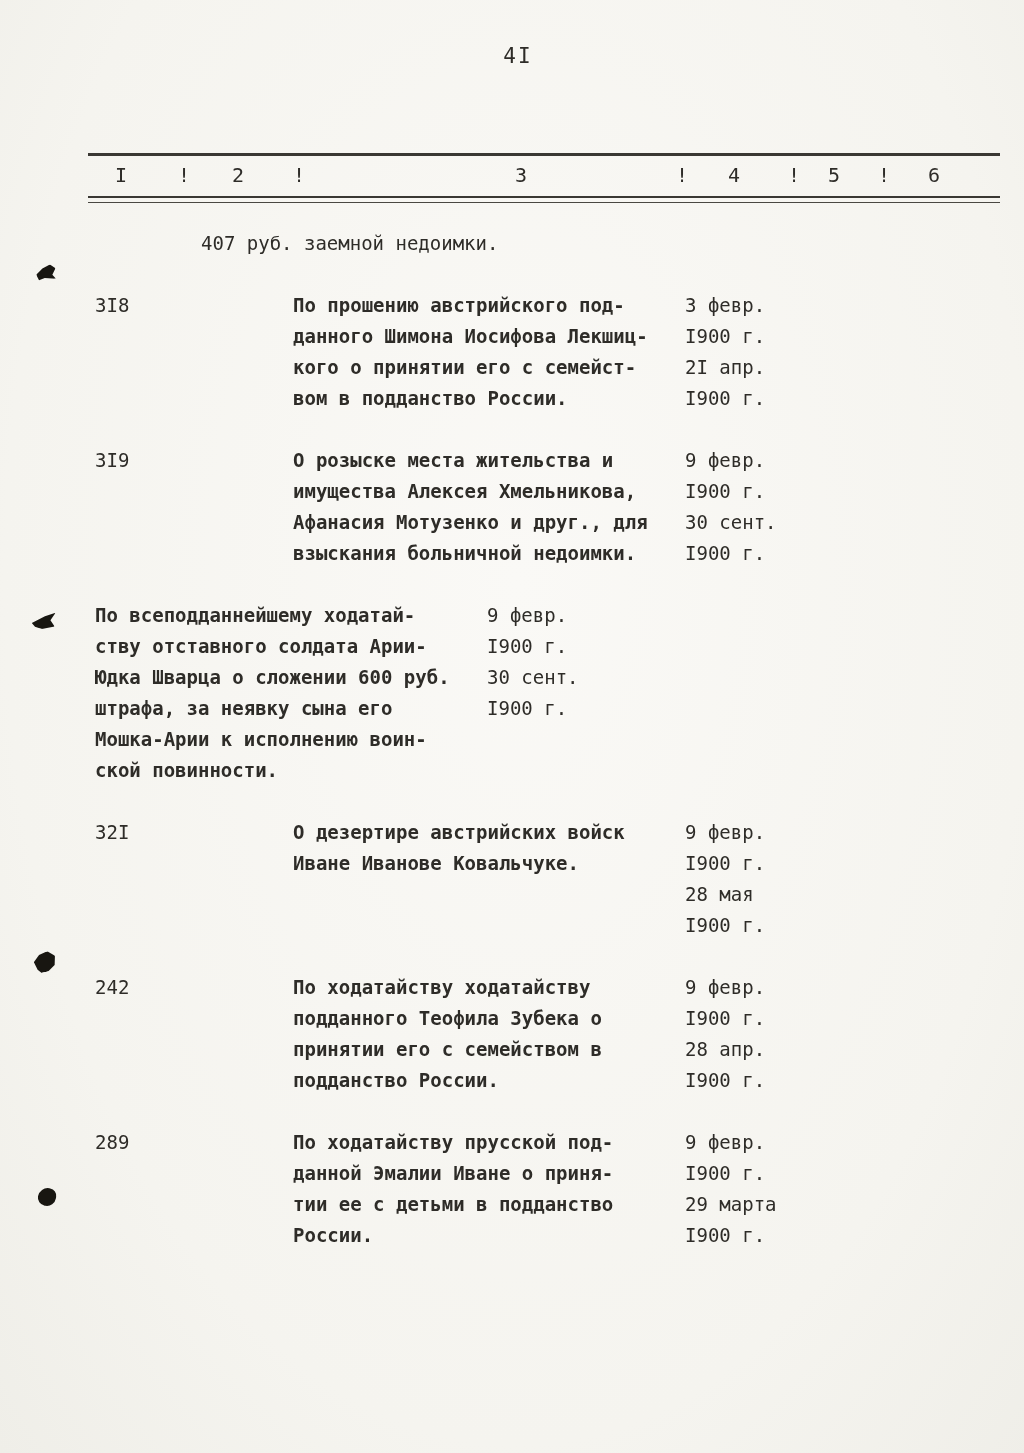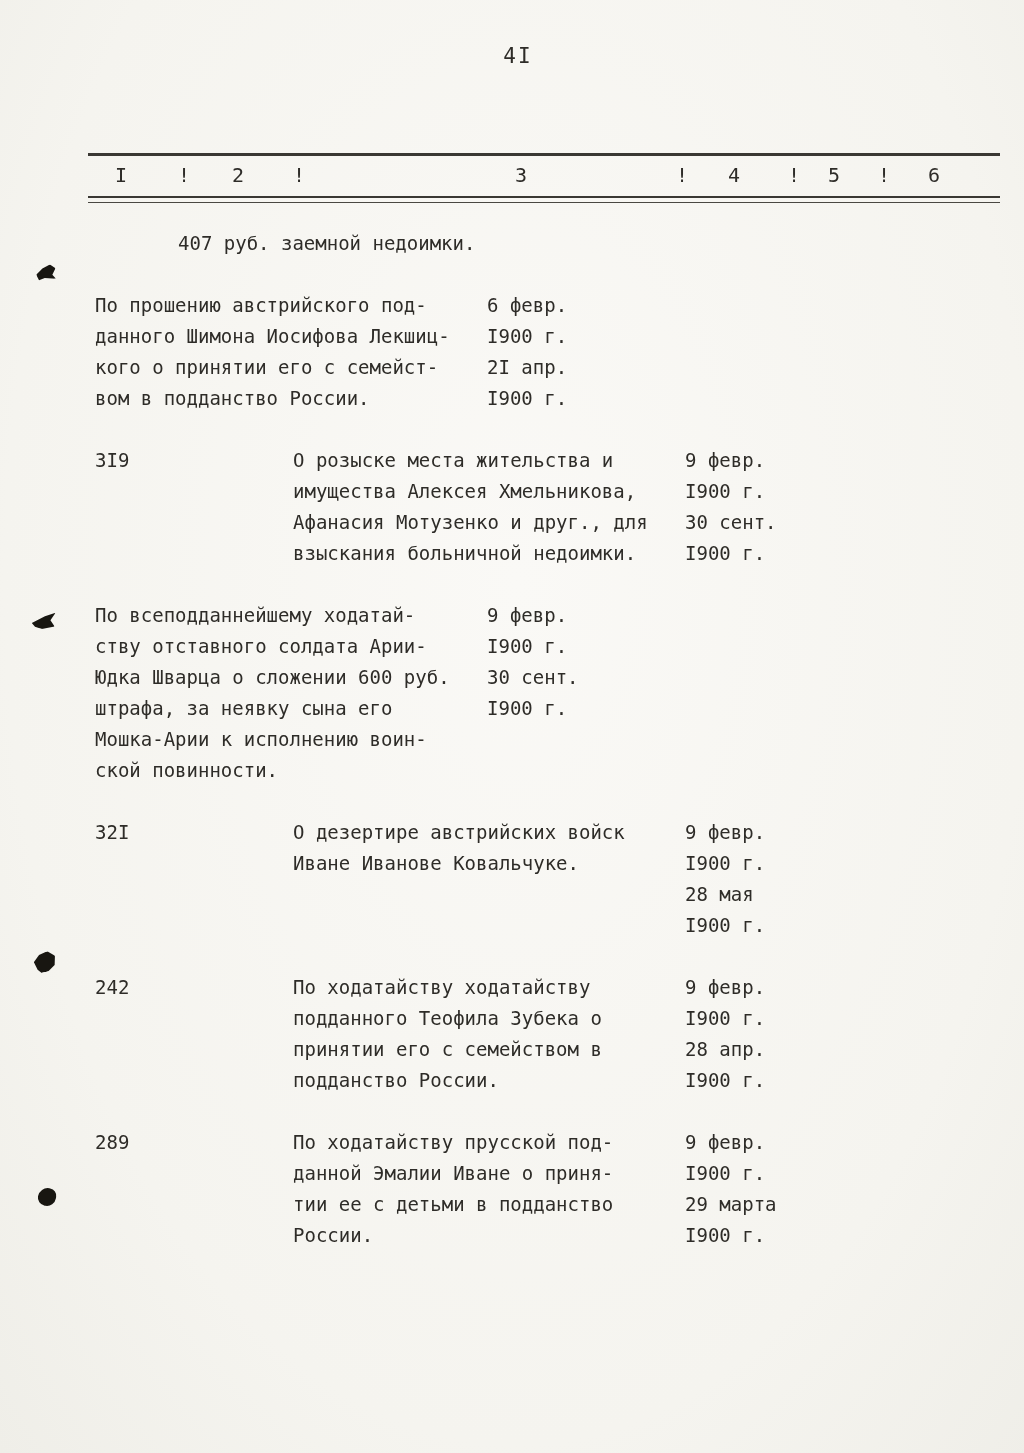--- a/index.html
+++ b/index.html
@@ -82,37 +82,38 @@
   
   .content {
     position: absolute;
     top: 228px;
     left: 95px;
     width: 890px;
     font-size: 19px;
     line-height: 31px;
   }
   .intro-line {
-    margin-left: 83px;
+    margin-left: 106px;
     margin-bottom: 31px;
     white-space: pre-line;
   }
   .entry {
     display: flex;
     align-items: flex-start;
     margin-bottom: 31px;
   }
   .col-num {
     width: 198px;
     flex: 0 0 198px;
   }
   .col-desc {
     width: 392px;
     flex: 0 0 392px;
     white-space: pre-line;
+    font-weight: bold;
   }
   .col-dates {
     flex: 1 1 auto;
     white-space: pre-line;
   }
 
   
   .blot {
     position: absolute;
     background: #181611;
@@ -164,25 +165,26 @@
     <span class="hcol c10">6</span>
     <div class="rule-bottom-1"></div>
     <div class="rule-bottom-2"></div>
   </div>
 
   <div class="content">
 
     <div class="intro-line">407 руб. заемной недоимки.</div>
 
     <div class="entry">
+      <div class="col-num">3I8</div>
       <div class="col-desc">По прошению австрийского под-
 данного Шимона Иосифова Лекшиц-
 кого о принятии его с семейст-
 вом в подданство России.</div>
-      <div class="col-dates">6 февр.
+      <div class="col-dates">3 февр.
 I900 г.
 2I апр.
 I900 г.</div>
     </div>
 
     <div class="entry">
       <div class="col-num">3I9</div>
       <div class="col-desc">О розыске места жительства и
 имущества Алексея Хмельникова,
 Афанасия Мотузенко и друг., для

